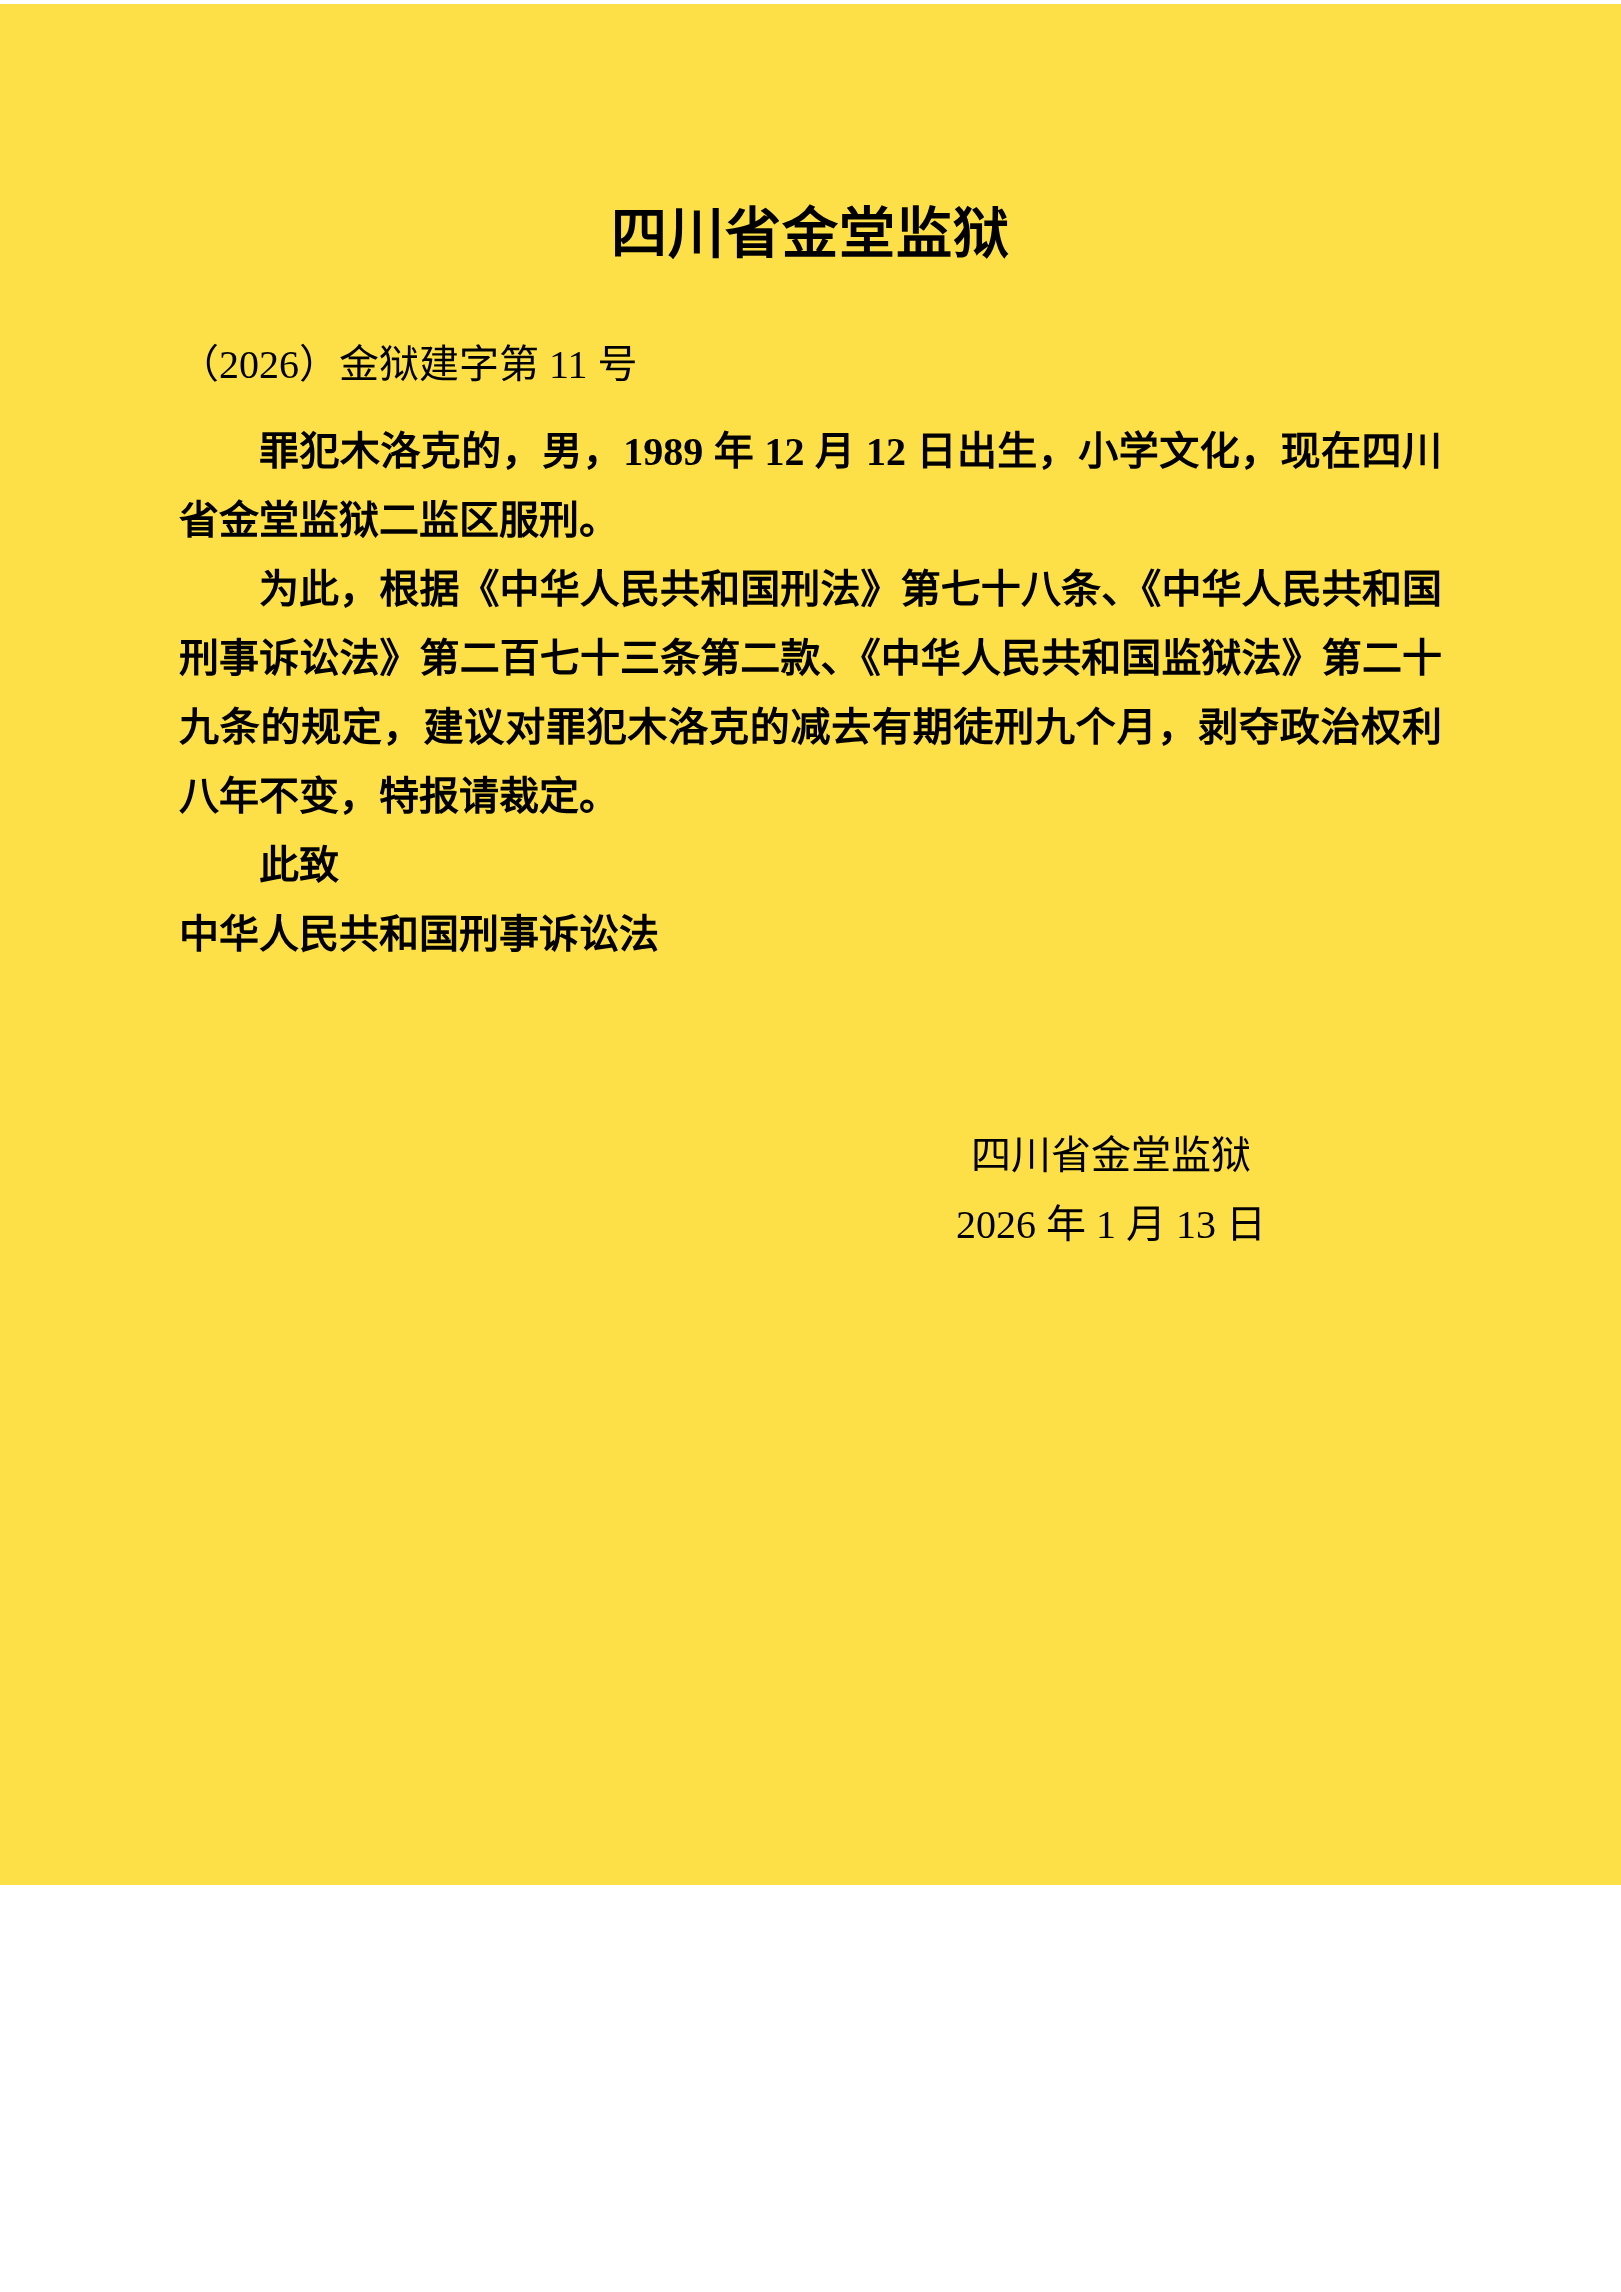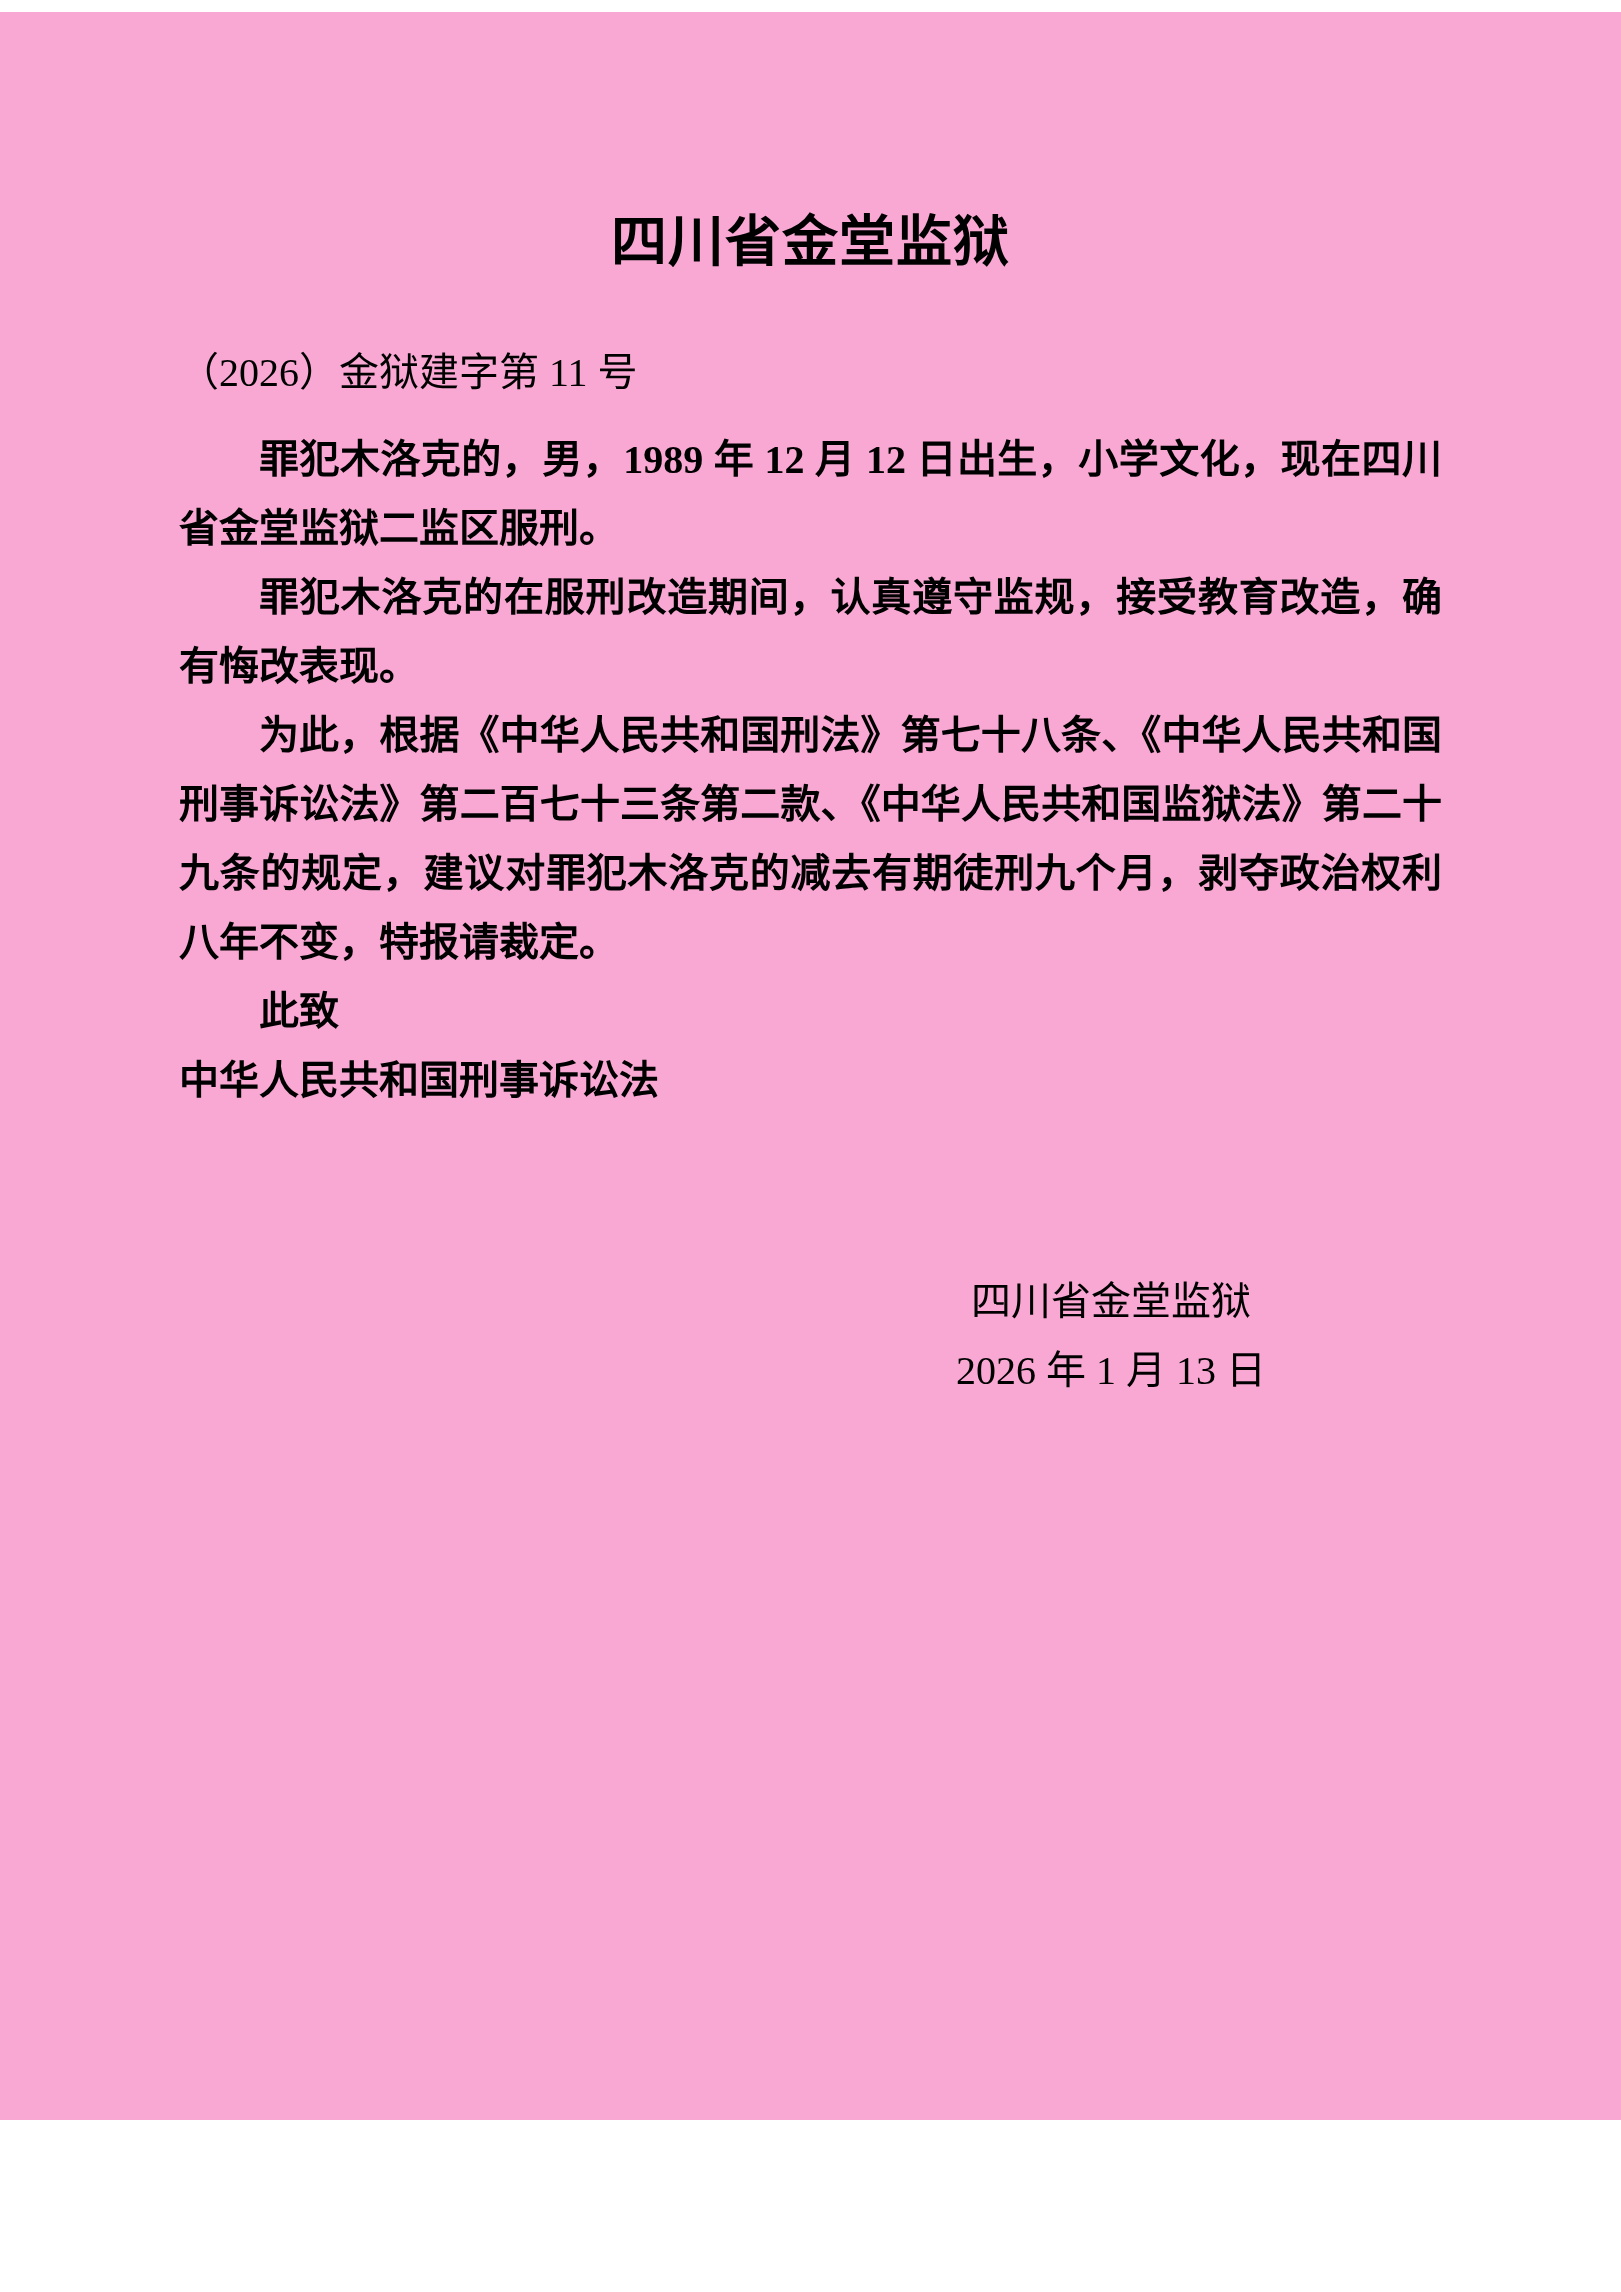--- a/index.html
+++ b/index.html
@@ -4,23 +4,23 @@
 <title>报请减刑建议书</title>
 <style>
   html, body {
     margin: 0;
     padding: 0;
     background: #ffffff;
   }
   .page {
     position: relative;
     width: 1621px;
-    height: 2108px;
-    margin: 12px auto;
-    background: #f9a8d4;
+    height: 1881px;
+    margin: 4px auto;
+    background: #fde047;
     color: #000000;
     box-sizing: border-box;
     padding: 191px 179px 0 179px;
     font-family: "Liberation Serif", "DejaVu Serif", serif;
     overflow: hidden;
   }
   .doc-title {
     text-align: center;
     font-family: "Liberation Sans", "DejaVu Sans", sans-serif;
     font-weight: bold;
@@ -66,21 +66,20 @@
 <div class="page">
 
   <div class="doc-title">
     <div>四川省金堂监狱</div>
   </div>
 
   <div class="doc-number">（2026）金狱建字第 11 号</div>
 
   <div class="doc-body">
     <p>罪犯木洛克的，男，1989 年 12 月 12 日出生，小学文化，现在四川省金堂监狱二监区服刑。</p>
-    <p>罪犯木洛克的在服刑改造期间，认真遵守监规，接受教育改造，确有悔改表现。</p>
     <p>为此，根据《中华人民共和国刑法》第七十八条、《中华人民共和国刑事诉讼法》第二百七十三条第二款、《中华人民共和国监狱法》第二十九条的规定，建议对罪犯木洛克的减去有期徒刑九个月，剥夺政治权利八年不变，特报请裁定。</p>
     <p>此致</p>
     <p class="no-indent">中华人民共和国刑事诉讼法</p>
   </div>
 
   <div class="signature-block">
     <span class="sig-line">四川省金堂监狱</span>
     <span class="sig-line">2026 年 1 月 13 日</span>
   </div>
 

